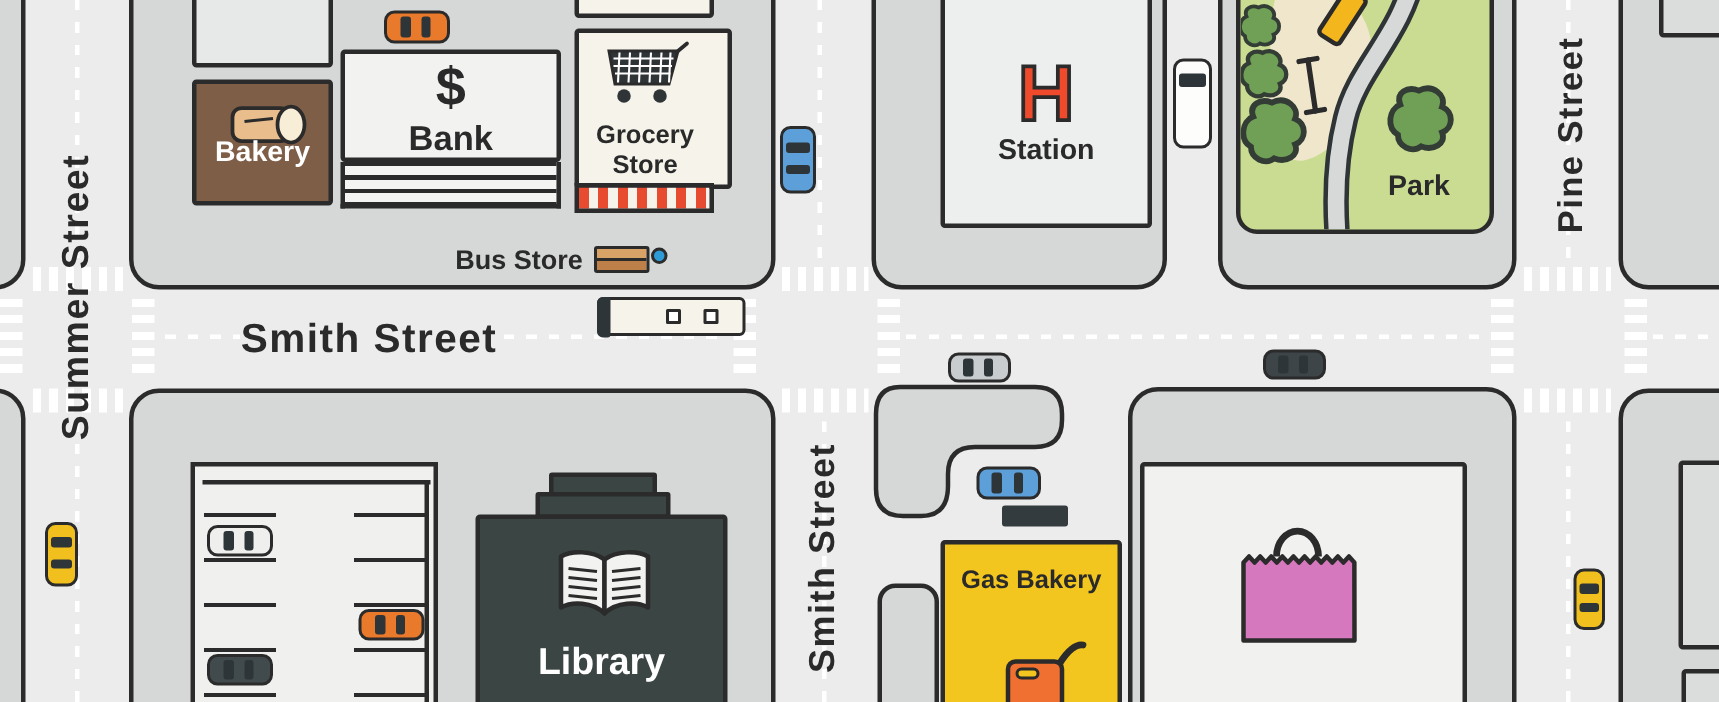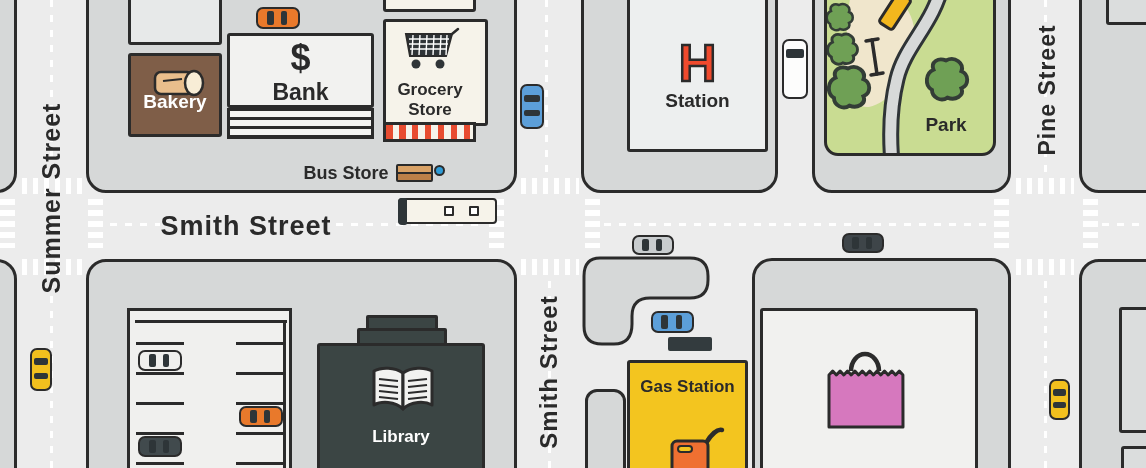--- a/index.html
+++ b/index.html
@@ -178,26 +178,26 @@
           <line x1="10" y1="22" x2="29" y2="24"></line>
         <line x1="10" y1="28" x2="29" y2="30"></line>
           <line x1="10" y1="34" x2="29" y2="36"></line>
         <line x1="39" y1="18" x2="58" y2="16"></line>
           <line x1="39" y1="24" x2="58" y2="22"></line>
         <line x1="39" y1="30" x2="58" y2="28"></line>
           <line x1="39" y1="36" x2="58" y2="34"></line>
         <line x1="34" y1="10" x2="34" y2="46"></line>
       </g>
     </svg>
-    <span class="lbl" style="left:0;top:82px;width:100%;font-size:17px;color:#fff;">Library</span>
+    <span class="lbl" style="left:0;top:82px;width:100%;font-size:25px;color:#fff;">Library</span>
   </div>
 
   <div id="gas-pump-island"></div>
   <div class="bld" style="left:627px;top:360px;width:121px;height:145px;background:#F3C51F;">
-    <span class="lbl" style="left:8px;top:13px;width:99px;font-size:17px;line-height:21px;">Gas Station</span>
+    <span class="lbl" style="left:8px;top:13px;width:99px;font-size:17px;line-height:21px;">Gas Bakery</span>
     <svg style="position:absolute;left:32px;top:58px;" width="64" height="86">
       <path d="M 44,22 C 50,12 56,8 60,9" fill="none" stroke="#2B2B2B" stroke-width="4.5" stroke-linecap="round"></path>
       <rect x="10" y="20" width="36" height="62" rx="5" fill="#EF7031" stroke="#2B2B2B" stroke-width="3"></rect>
       <rect x="16" y="25" width="14" height="6" rx="3" fill="#F3C51F" stroke="#2B2B2B" stroke-width="2"></rect>
     </svg>
   </div>
 
   <div class="bld" style="left:760px;top:308px;width:218px;height:195px;background:#F1F1EF;">
     <svg style="position:absolute;left:58px;top:16px;" width="100" height="104">
       <path d="M 30,44 A 14,17 0 1 1 58,44" fill="none" stroke="#2B2B2B" stroke-width="4.5"></path>

